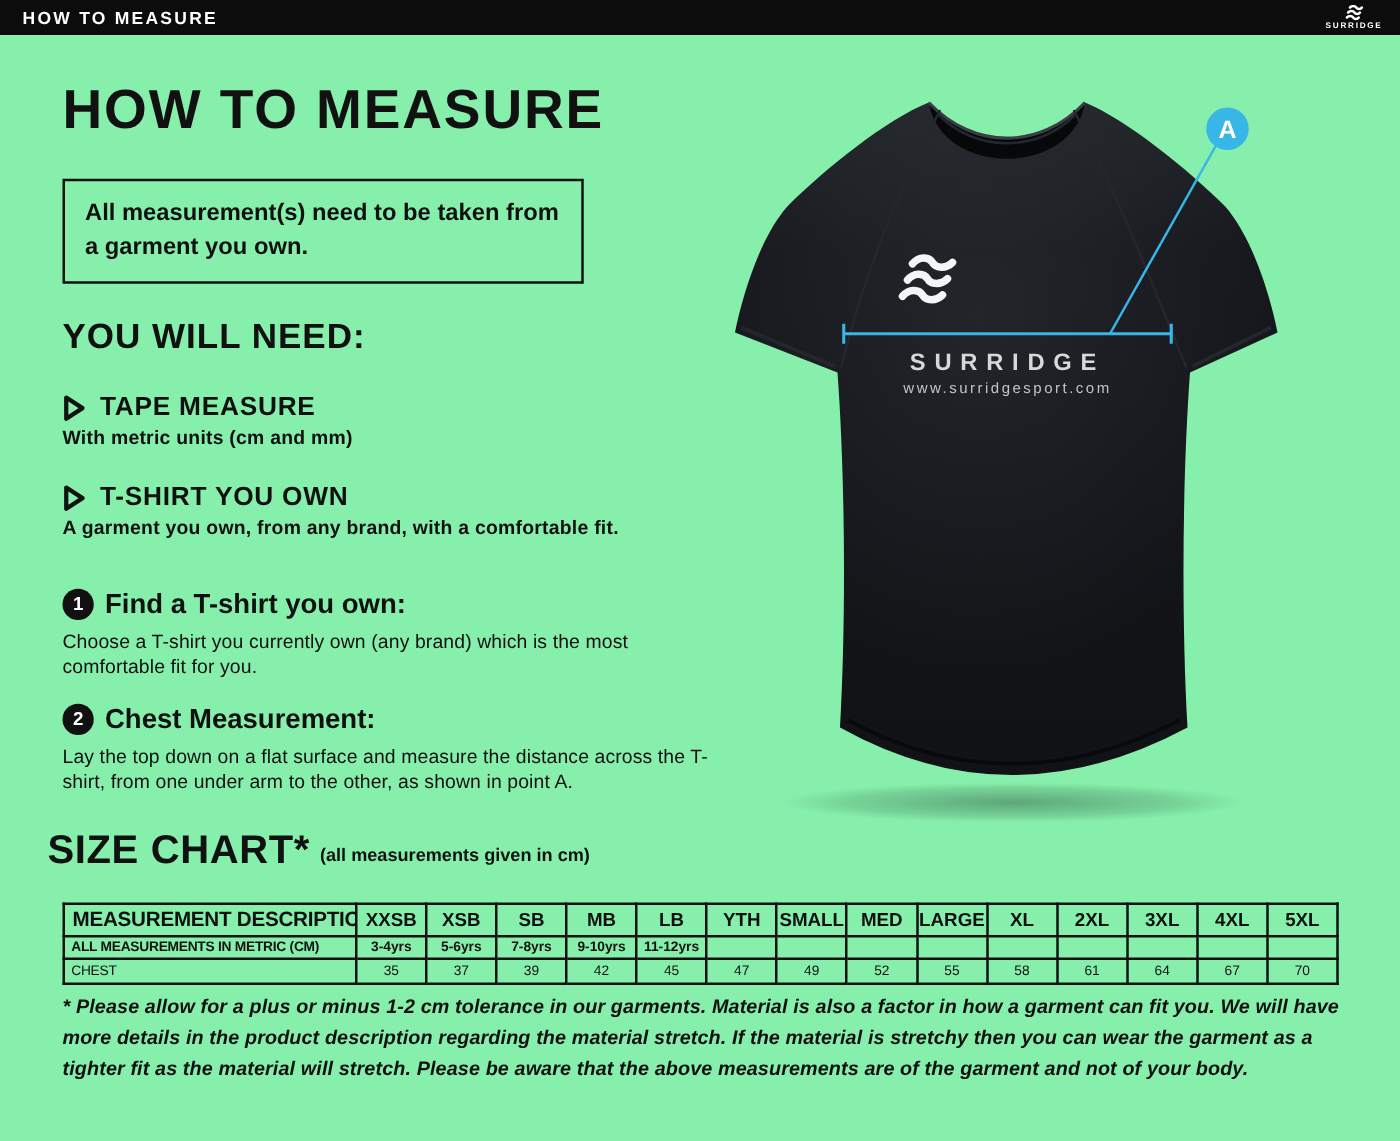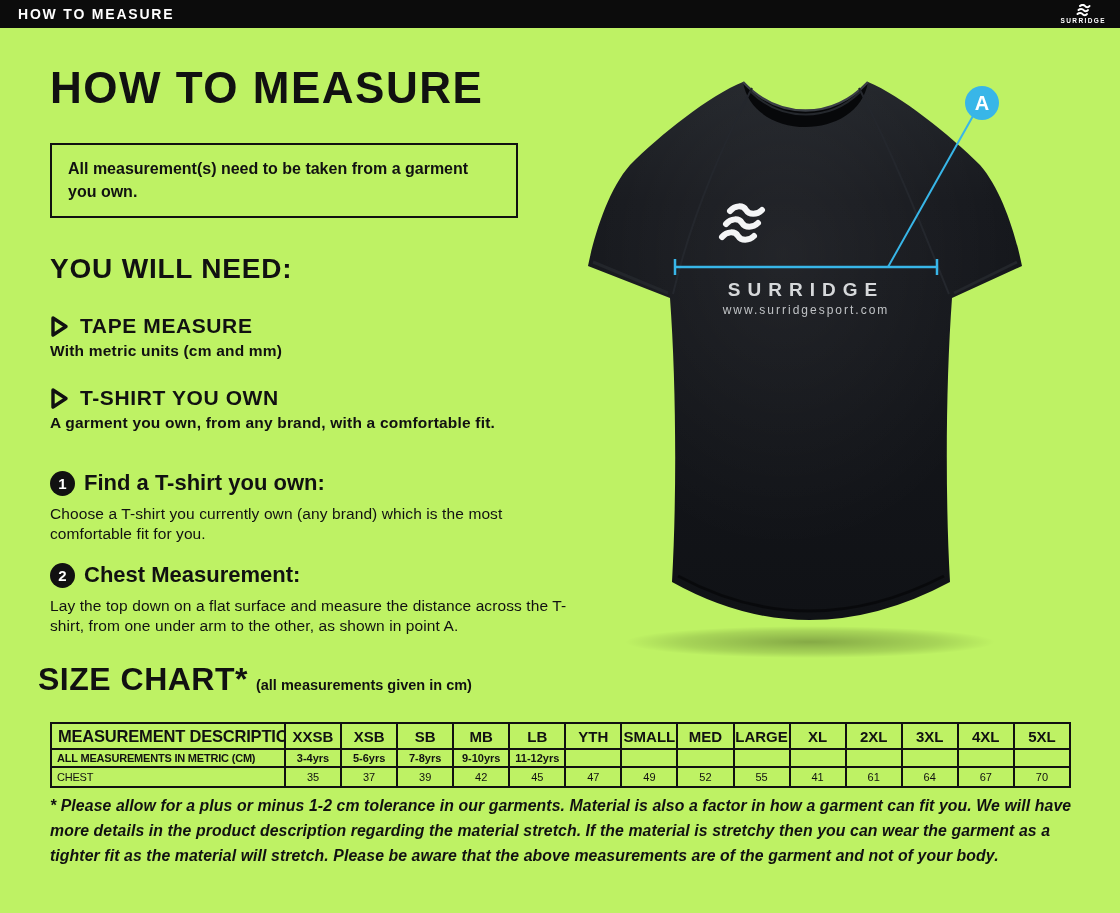--- a/index.html
+++ b/index.html
@@ -1,40 +1,40 @@
 <!DOCTYPE html>
 <html><head>
 <meta charset="utf-8">
 <style>
   * { box-sizing: border-box; }
   html,body { margin:0; padding:0; background:#ffffff; }
   .page {
-    position:relative; width:1120px; height:913px; background:#bef264;
+    position:relative; width:1120px; height:913px; background:#86efac;
     font-family:"Liberation Sans", sans-serif; color:#111; overflow:hidden;
   }
 
   
   .topbar {
     position:absolute; top:0; left:0; width:1120px; height:28px;
     background:#0c0c0c; display:flex; align-items:center; justify-content:space-between;
     padding:0 8px 0 18px;
   }
   .topbar-title { color:#fff; font-weight:bold; font-size:14px; letter-spacing:1.8px; }
   .topbar-logo { display:flex; flex-direction:column; align-items:center; line-height:1; padding-right:6px; }
   .topbar-logo .word { color:#fff; font-size:6.5px; font-weight:bold; letter-spacing:1.4px; margin-top:1px; }
 
   
   .page-heading {
     position:absolute; left:50px; top:64px; margin:0;
     font-size:44px; font-weight:bold; letter-spacing:1.5px; line-height:1.1;
   }
   .notice-box {
-    position:absolute; left:50px; top:143px; width:468px;
+    position:absolute; left:50px; top:143px; width:417px;
     border:2px solid #111; padding:13px 16px;
-    font-size:16px; font-weight:bold; line-height:1.42;
+    font-size:19px; font-weight:bold; line-height:1.42;
   }
   .ywn-heading {
     position:absolute; left:50px; top:253px; margin:0;
     font-size:28px; font-weight:bold; letter-spacing:0.8px;
   }
   .need-item { position:absolute; left:50px; }
   .need-item.tape { top:314px; }
   .need-item.shirt { top:386px; }
   .need-title-row { display:flex; align-items:center; gap:11px; }
   .need-title { font-size:21px; font-weight:bold; letter-spacing:0.6px; }
@@ -210,21 +210,21 @@
           <td class="row-label">CHEST</td>
           <td>35</td>
           <td>37</td>
           <td>39</td>
           <td>42</td>
           <td>45</td>
           <td>47</td>
           <td>49</td>
           <td>52</td>
           <td>55</td>
-          <td>41</td>
+          <td>58</td>
           <td>61</td>
           <td>64</td>
           <td>67</td>
           <td>70</td>
         </tr>
       </tbody>
     </table>
 
   <p class="disclaimer">* Please allow for a plus or minus 1-2 cm tolerance in our garments. Material is also a factor in how a garment can fit you. We will have more details in the product description regarding the material stretch.  If the material is stretchy then you can wear the garment as a tighter fit as the material will stretch.  Please be aware that the above measurements are of the garment and not of your body.</p>
 

